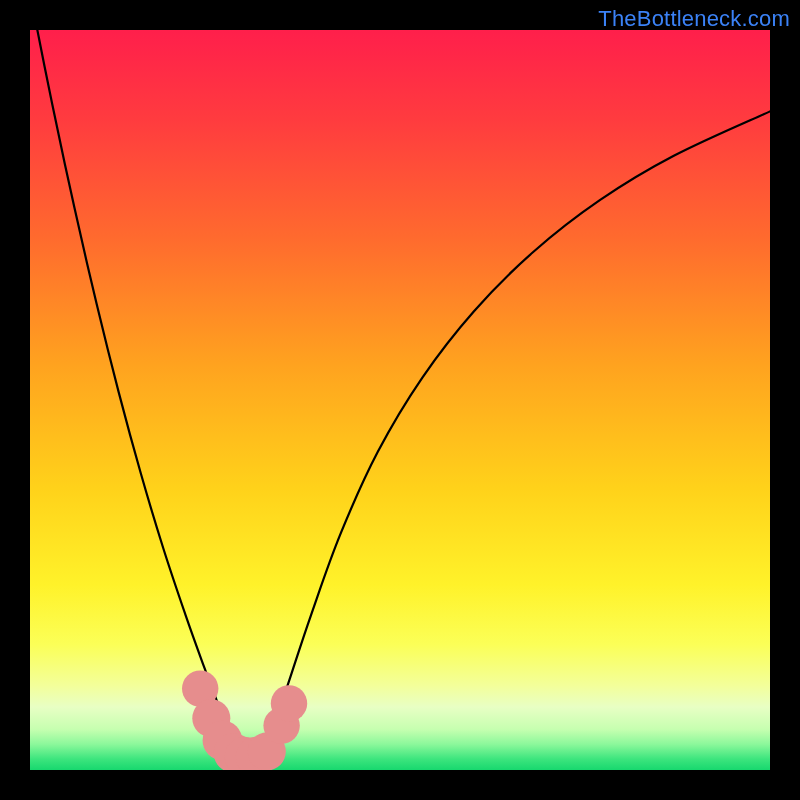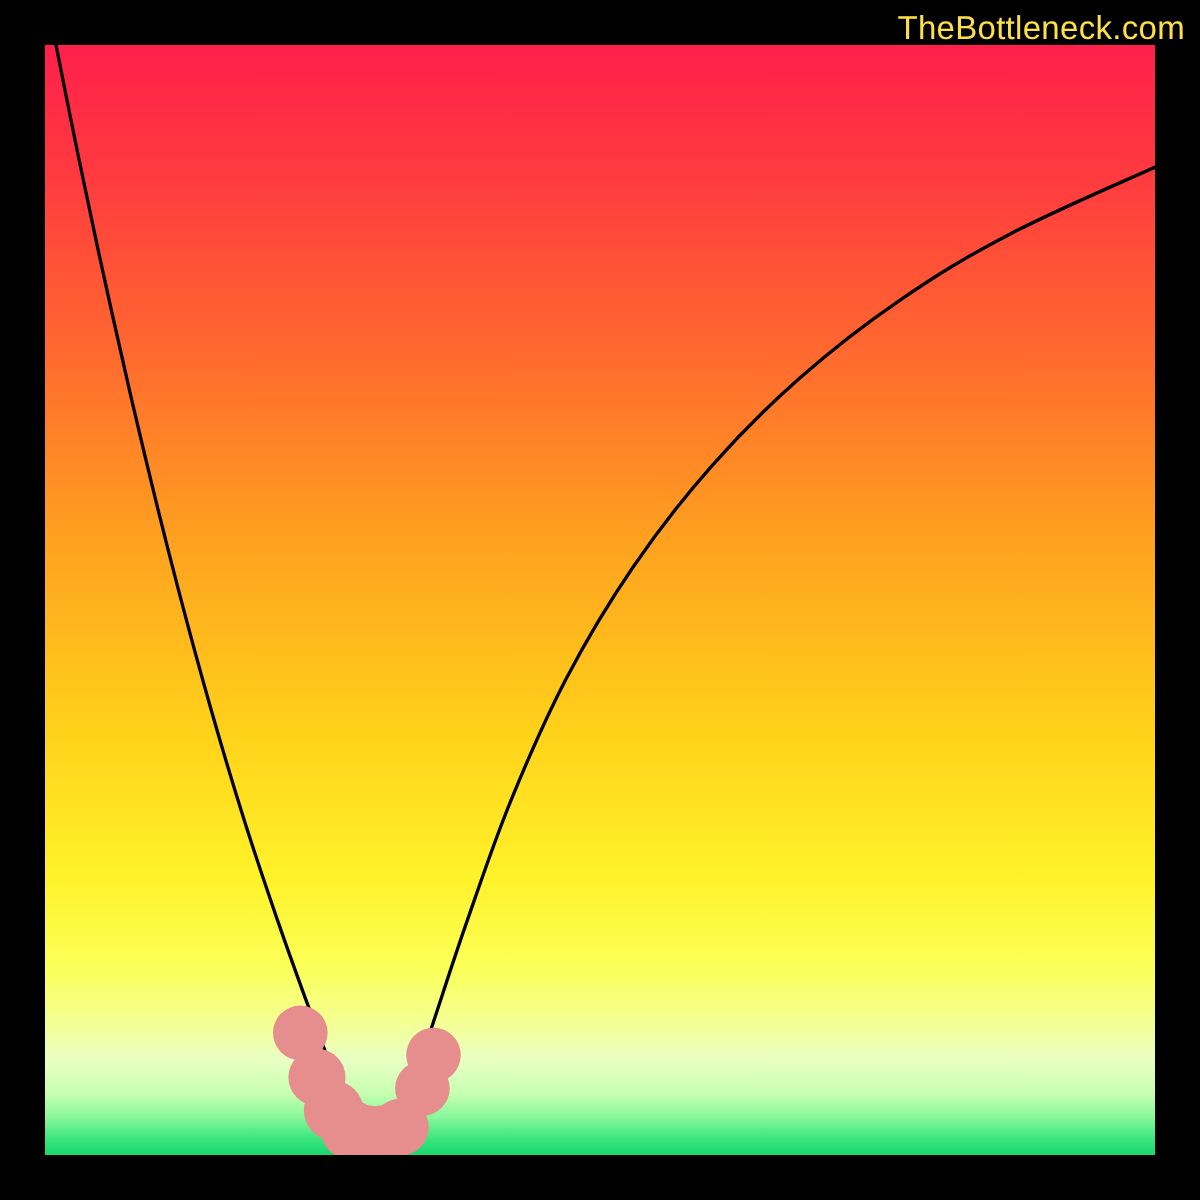--- a/index.html
+++ b/index.html
@@ -22,21 +22,21 @@
     left: 30px;
     top: 30px;
     width: 740px;
     height: 740px;
     overflow: hidden;
   }
   .watermark {
     position: absolute;
     top: 6px;
     right: 10px;
-    color: #fde047;
+    color: #3b82f6;
     font-size: 22px;
     font-weight: 500;
     letter-spacing: 0.2px;
     user-select: none;
   }
   svg { display: block; }
 </style>
 </head>
 <body>
 

